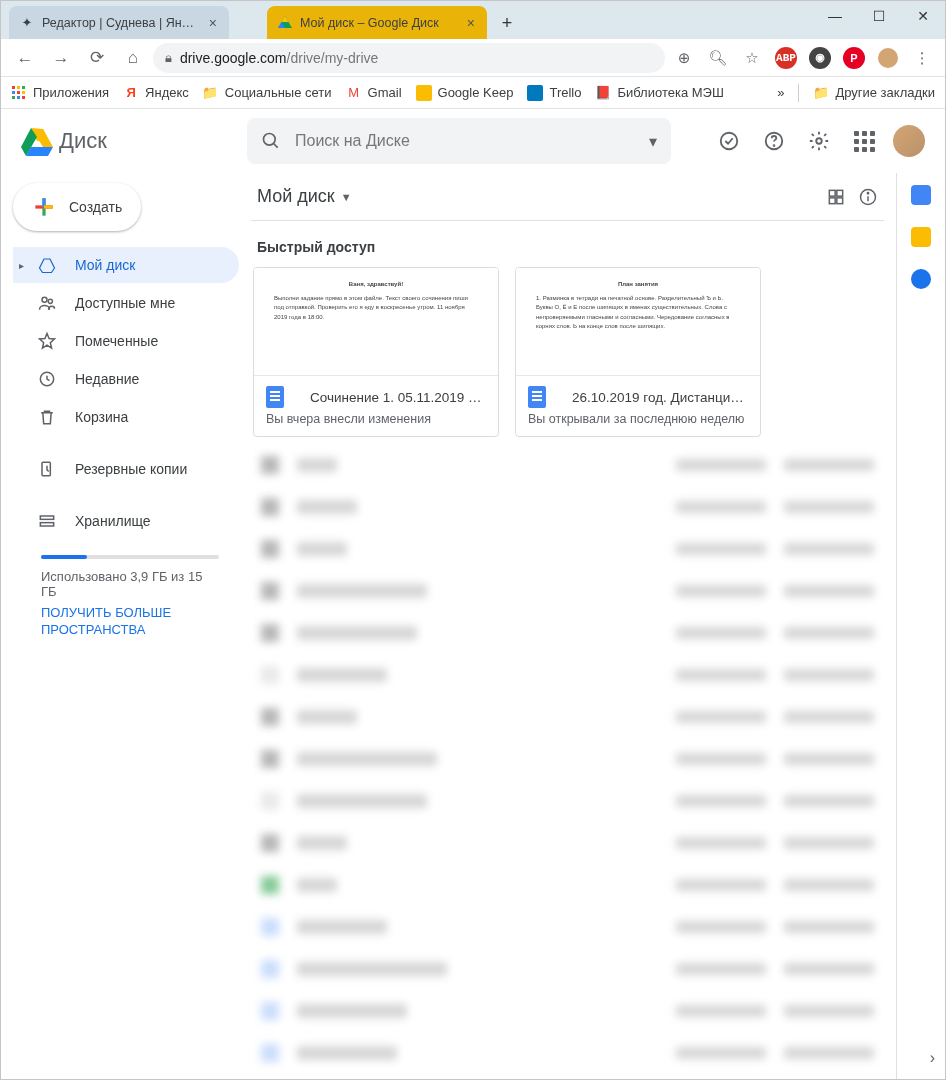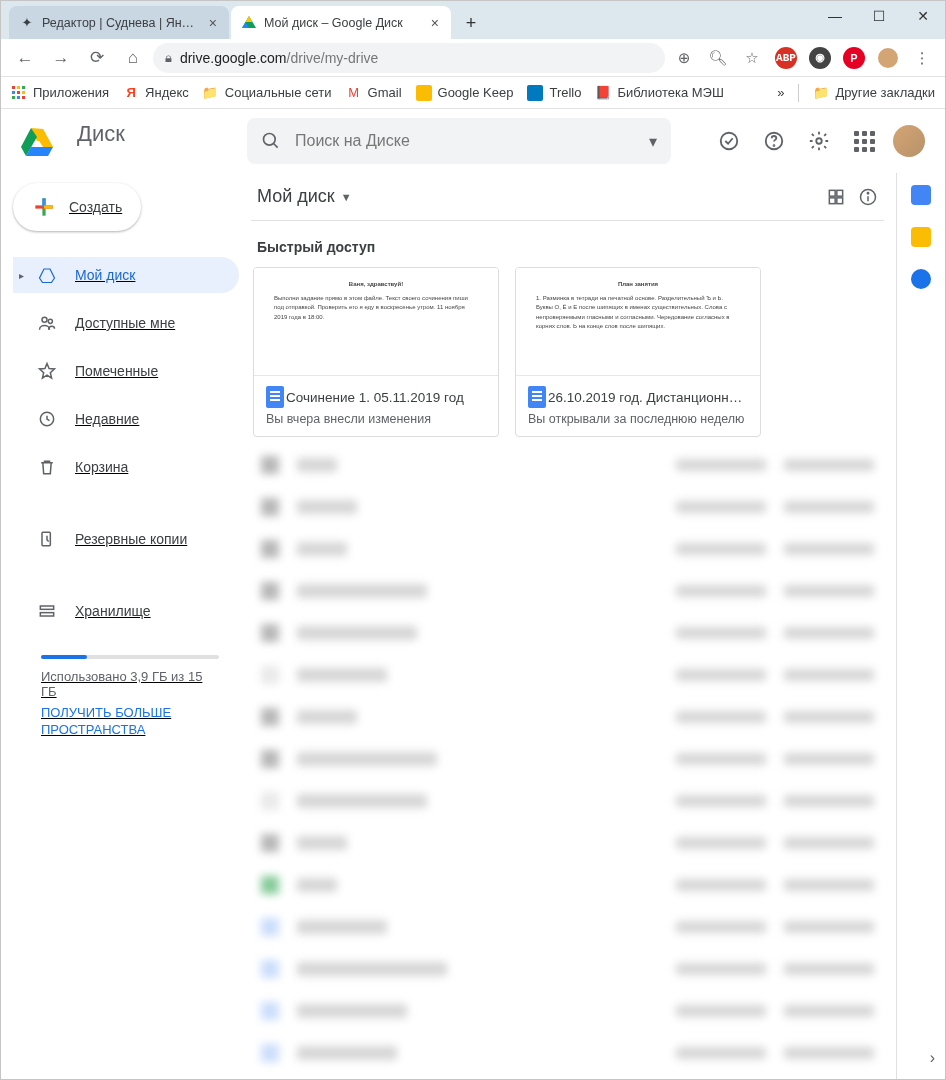--- a/index.html
+++ b/index.html
@@ -4,21 +4,21 @@
 <style>
 * { margin:0; padding:0; box-sizing:border-box; font-family:'Segoe UI',Arial,sans-serif; }
 body { background:#fff; width:946px; height:1080px; overflow:hidden; position:relative; }
 
 
 .window-frame { width:946px; height:1080px; border:1px solid #c5c5c5; display:flex; flex-direction:column; background:#fff;}
 .titlebar { height:38px; background:#dde7ee; display:flex; align-items:flex-end; padding-left:8px; position:relative;}
 .win-controls { position:absolute; right:0; top:0; display:flex; }
 .win-btn { width:44px; height:30px; display:flex; align-items:center; justify-content:center; color:#333; font-size:14px;}
 .tab { height:33px; display:flex; align-items:center; padding:0 10px; border-radius:8px 8px 0 0; margin-right:2px; font-size:12.5px; color:#3c4043; gap:7px; min-width:220px; max-width:220px;}
-.tab.active { background:#ffffff; }
+.tab.active { background:#eab308;margin-left:36px; }
 .tab.inactive { background:#c9d7e2; }
 .tab-title { flex:1; white-space:nowrap; overflow:hidden; text-overflow:ellipsis; }
 .tab-close { font-size:14px; color:#555; padding:0 2px;}
 .tab-favicon { width:16px; height:16px; display:flex; align-items:center; justify-content:center; font-size:13px;}
 .new-tab-btn { width:28px; height:28px; display:flex; align-items:center; justify-content:center; color:#333; font-size:18px; margin-left:4px; margin-bottom:2px;}
 
 
 .browser-toolbar { height:38px; display:flex; align-items:center; padding:0 8px; gap:4px; border-bottom:1px solid #e3e3e3;}
 .nav-btn { width:32px; height:32px; border-radius:16px; display:flex; align-items:center; justify-content:center; color:#5f6368; font-size:17px;}
 .url-bar { flex:1; height:30px; background:#f1f3f4; border-radius:15px; display:flex; align-items:center; padding:0 12px; gap:8px; color:#202124; font-size:14px;}
@@ -31,37 +31,37 @@
 
 
 .bookmarks-bar { height:32px; display:flex; align-items:center; padding:0 10px; gap:14px; border-bottom:1px solid #e3e3e3; font-size:13px; color:#3c4043;}
 .bm-item { display:flex; align-items:center; gap:6px; white-space:nowrap;}
 .bm-icon { width:16px; height:16px; display:flex; align-items:center; justify-content:center; font-size:13px;}
 .bm-spacer { flex:1;}
 .bm-folder-icon { color:#f7c443;}
 
 
 .drive-header { height:64px; display:flex; align-items:center; padding:0 16px; gap:8px;}
-.drive-logo { display:flex; align-items:flex-start; gap:20px; width:222px;}
+.drive-logo { display:flex; align-items:center; gap:2px; width:222px;}
 .drive-logo-icon { width:40px; height:40px; position:relative;}
 .drive-logo-text { font-size:22px; color:#5f6368;}
 .search-wrap { flex:1; max-width:720px;}
 .search-bar { height:46px; background:#f1f3f4; border-radius:8px; display:flex; align-items:center; padding:3px 14px; gap:14px;}
 .search-icon { color:#5f6368; font-size:18px;}
 .search-input { flex:1; border:none; background:transparent; font-size:16px; color:#3c4043; outline:none;}
 .search-input::placeholder { color:#777;}
 .hdr-icon { width:40px; height:40px; display:flex; align-items:center; justify-content:center; color:#5f6368; font-size:19px; border-radius:50%;}
 .apps-grid { display:grid; grid-template-columns:repeat(3,5px); grid-template-rows:repeat(3,5px); gap:3px;}
 .apps-grid span { background:#5f6368; border-radius:1px;}
 .app-header-right {display: flex; gap: 5px; align-items: center; margin-left: 30px;}
 .avatar-hdr { width:32px; height:32px; border-radius:50%; background:linear-gradient(135deg,#d4a574,#b8926a);}
 
 
 .drive-body { flex:1; display:flex; overflow:hidden;}
-.sidebar { width:238px; padding:10px 0 8px 12px; display:flex; flex-direction:column; gap:12px;text-decoration:underline;}
+.sidebar { width:238px; padding:10px 0 8px 12px; display:flex; flex-direction:column; gap:2px;}
 .create-btn { width:128px; height:48px; border-radius:24px; box-shadow:0 1px 3px rgba(0,0,0,0.2),0 1px 2px rgba(0,0,0,0.12); display:flex; align-items:center; padding:0 18px; gap:12px; background:#fff; margin-bottom:14px;}
 .plus-icon { font-size:24px; font-weight:400;}
 .create-btn-text { font-size:14px; color:#3c4043; font-weight:500;}
 .nav-item { height:36px; display:flex; align-items:center; padding:0 12px 0 24px; gap:18px; font-size:14px; color:#3c4043; border-radius:0 18px 18px 0; position:relative;}
 .nav-item.active { background:#e8f0fe; color:#1967d2; font-weight:500;}
 .nav-item .chevron { position:absolute; left:6px; font-size:10px; color:#5f6368;}
 .nav-icon { width:20px; display:flex; justify-content:center; font-size:16px;}
 .nav-sep { height:12px;}
 .storage-block { padding:8px 20px 0 28px; font-size:13px; color:#5f6368;}
 .storage-bar { height:4px; background:#e0e0e0; border-radius:2px; margin:6px 0 10px; position:relative;}
@@ -72,21 +72,21 @@
 .content { flex:1; padding:0 12px; overflow:hidden; border-right:1px solid #e0e0e0;}
 .content-header { height:48px; display:flex; align-items:center; justify-content:space-between; border-bottom:1px solid #e0e0e0;}
 .crumb { display:flex; align-items:center; gap:6px; font-size:18px; color:#3c4043; padding-left:6px;}
 .view-icons { display:flex; gap:12px; color:#5f6368; font-size:18px; padding-right:6px;}
 .section-title { font-size:14px; font-weight:700; color:#3c4043; padding:18px 6px 12px;}
 .quick-row { display:flex; gap:16px; padding:0 2px;}
 .card { width:246px; border:1px solid #dadce0; border-radius:4px; overflow:hidden; background:#fff;}
 .card-preview { height:108px; background:#fff; border-bottom:1px solid #e8e8e8; padding:12px 20px; font-size:6px; color:#444; line-height:1.6; overflow:hidden;}
 .card-preview .pv-title{ text-align:center; font-weight:bold; margin-bottom:4px;}
 .card-footer { padding:10px 12px;}
-.card-title-row { display:flex; align-items:center; gap:2px; font-size:13.5px; color:#3c4043; font-weight:500;}
+.card-title-row { display:flex; align-items:center; gap:26px; font-size:13.5px; color:#3c4043; font-weight:500;}
 .doc-icon { width:18px; height:22px; background:#4285f4; border-radius:2px; position:relative; flex-shrink:0;}
 .doc-icon::before{content:'';position:absolute;left:4px;top:5px;right:4px;height:2px;background:#fff;box-shadow:0 4px 0 #fff,0 8px 0 #fff;}
 .card-sub { font-size:12.5px; color:#5f6368; margin-top:4px;}
 .card-title-text { white-space:nowrap; overflow:hidden; text-overflow:ellipsis;}
 
 .blur-list { margin-top:18px; display:flex; flex-direction:column; gap:22px; filter:blur(4px); opacity:0.6;}
 .blur-row { height:20px; display:flex; align-items:center; gap:18px; padding:0 10px;}
 .blur-ico { width:18px; height:18px; background:#888;}
 .blur-ico.blue{background:#a8c7fa;}
 .blur-ico.green{background:#34a853;}

